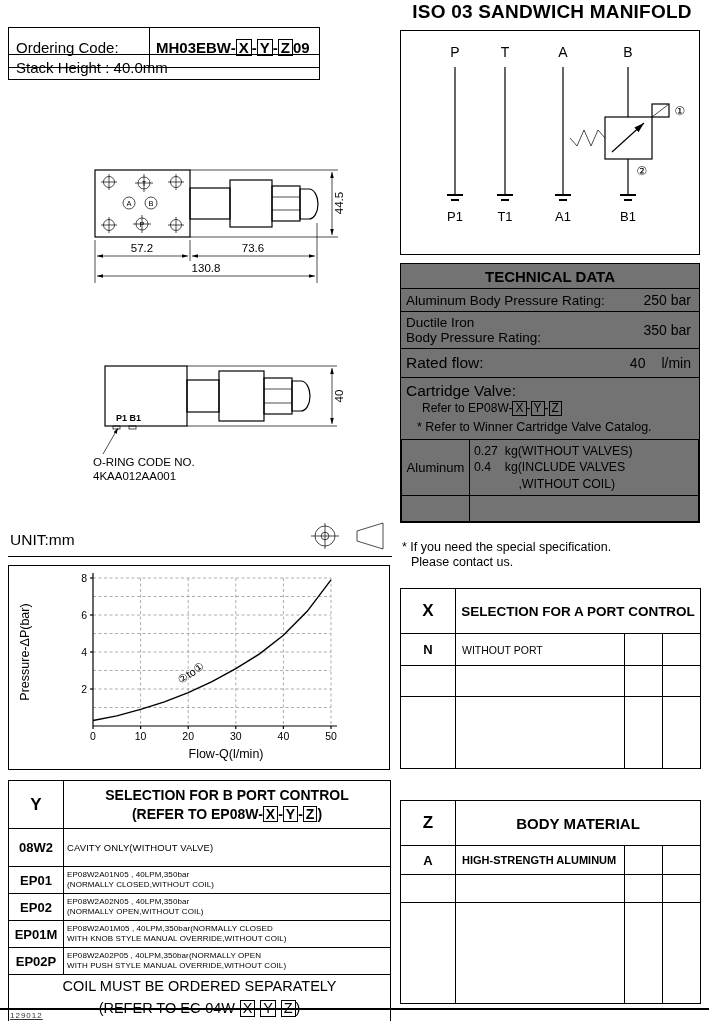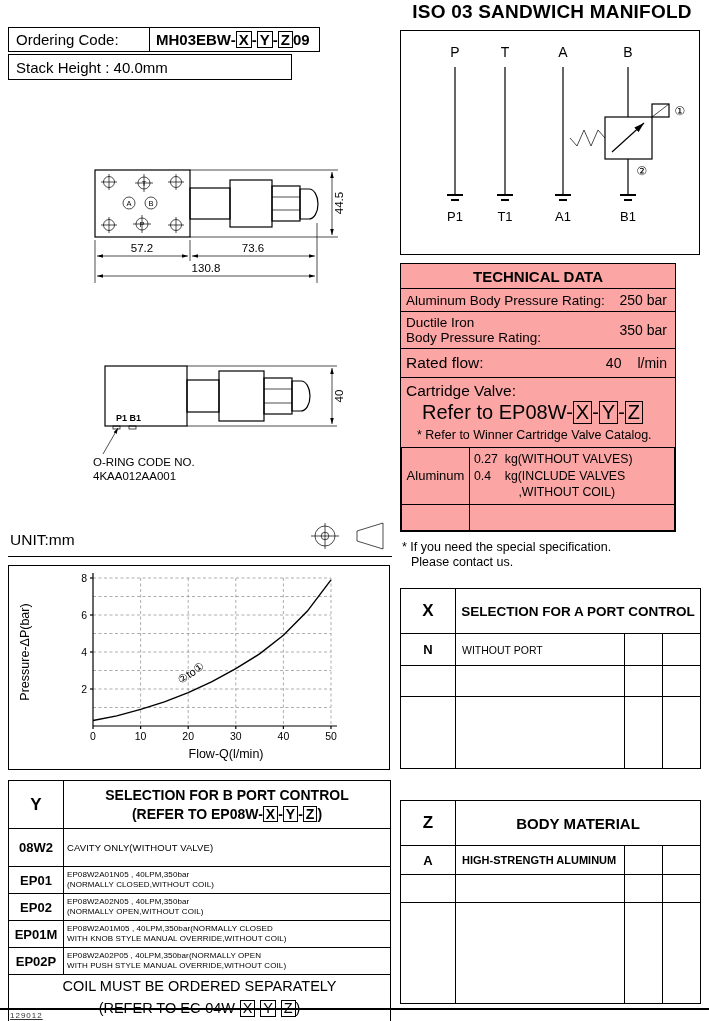--- a/index.html
+++ b/index.html
@@ -4,54 +4,54 @@
 <style>
   * { margin:0; padding:0; box-sizing:border-box; }
   html,body { background:#fff; }
   body { font-family:"Liberation Sans", sans-serif; color:#000; }
   .page { position:relative; width:709px; height:1021px; background:#fff; overflow:hidden; }
   .abs { position:absolute; }
 
   .bx { display:inline-block; border:1px solid #000; padding:0 2px; line-height:1.05; }
 
   
-  .ordering-box { left:8px; top:27px; width:312px; height:25px; border:1.5px solid #000;
+  .ordering-box { left:8px; top:27px; width:312px; height:41px; border:1.5px solid #000;
                   display:flex; align-items:center; font-size:15px; }
   .ordering-box .olabel { width:140px; padding-left:7px; }
   .ordering-box .ocode  { flex:1; border-left:1.5px solid #000; height:100%; display:flex;
                           align-items:center; padding-left:6px; font-weight:bold; }
-  .stack-box { left:8px; top:54px; width:284px; height:26px; border:1.5px solid #000;
+  .stack-box { left:8px; top:54px; width:312px; height:26px; border:1.5px solid #000;
                display:flex; align-items:center; padding-left:7px; font-size:15px; }
 
   .page-title { left:398px; top:1px; width:308px; text-align:center;
                 font-size:19px; font-weight:bold; letter-spacing:0.2px; }
 
   .schematic-box { left:400px; top:30px; width:300px; height:225px; border:1.5px solid #000; }
 
   .unit-label { left:10px; top:531px; font-size:15.5px; }
   .rule { left:8px; top:556px; width:384px; height:0; border-top:1.5px solid #000; }
 
   .chart-box { left:8px; top:565px; width:382px; height:205px; border:1.5px solid #000; }
 
   
-  .tech-box { left:400px; top:263px; width:276px; border:1.5px solid #000; background:#fca5a5; }
+  .tech-box { left:400px; top:263px; width:300px; border:1.5px solid #000; background:#737373; }
   .tech-title { text-align:center; font-weight:bold; font-size:15px; padding:4px 0 3px 0;
                 border-bottom:1.5px solid #000; }
   .trow { display:flex; justify-content:space-between; align-items:center;
           font-size:13.5px; padding:3px 8px 3px 5px; }
   .trow .tv { font-size:14px; }
   .trow1 { border-bottom:1px solid #000; }
   .sec-pressure { border-bottom:1.5px solid #000; }
   .sec-flow { display:flex; align-items:center; font-size:15.5px; padding:5px 8px 5px 5px;
               border-bottom:1.5px solid #000; }
   .sec-flow .fv { margin-left:auto; font-size:14px; }
   .sec-flow .fu { margin-left:16px; font-size:14px; }
   .sec-cart { padding:4px 5px 5px 5px; }
   .sec-cart .cl1 { font-size:15.5px; }
-  .sec-cart .cl2 { font-size:20px; padding-left:16px; margin-top:1px; }
+  .sec-cart .cl2 { font-size:12px; padding-left:16px; margin-top:1px; }
   .sec-cart .cnote { font-size:12.5px; margin-top:4px;margin-left:11px; }
   .weight-table { width:100%; border-collapse:collapse; table-layout:fixed; border-top:1.5px solid #000; }
   .weight-table td { border:1px solid #000; vertical-align:middle; }
   .weight-table .wm { width:68px; text-align:center; font-size:13px; }
   .weight-table .wd { padding:3px 4px; }
   .weight-table .wd div { font-size:12.3px; line-height:16.5px; white-space:pre; }
   .weight-table .wrow2 td { height:26px; }
   .special-note { left:402px; top:540px; width:300px; font-size:12.5px; line-height:15px; }
   .special-note .sn2 { padding-left:9px; }
 

